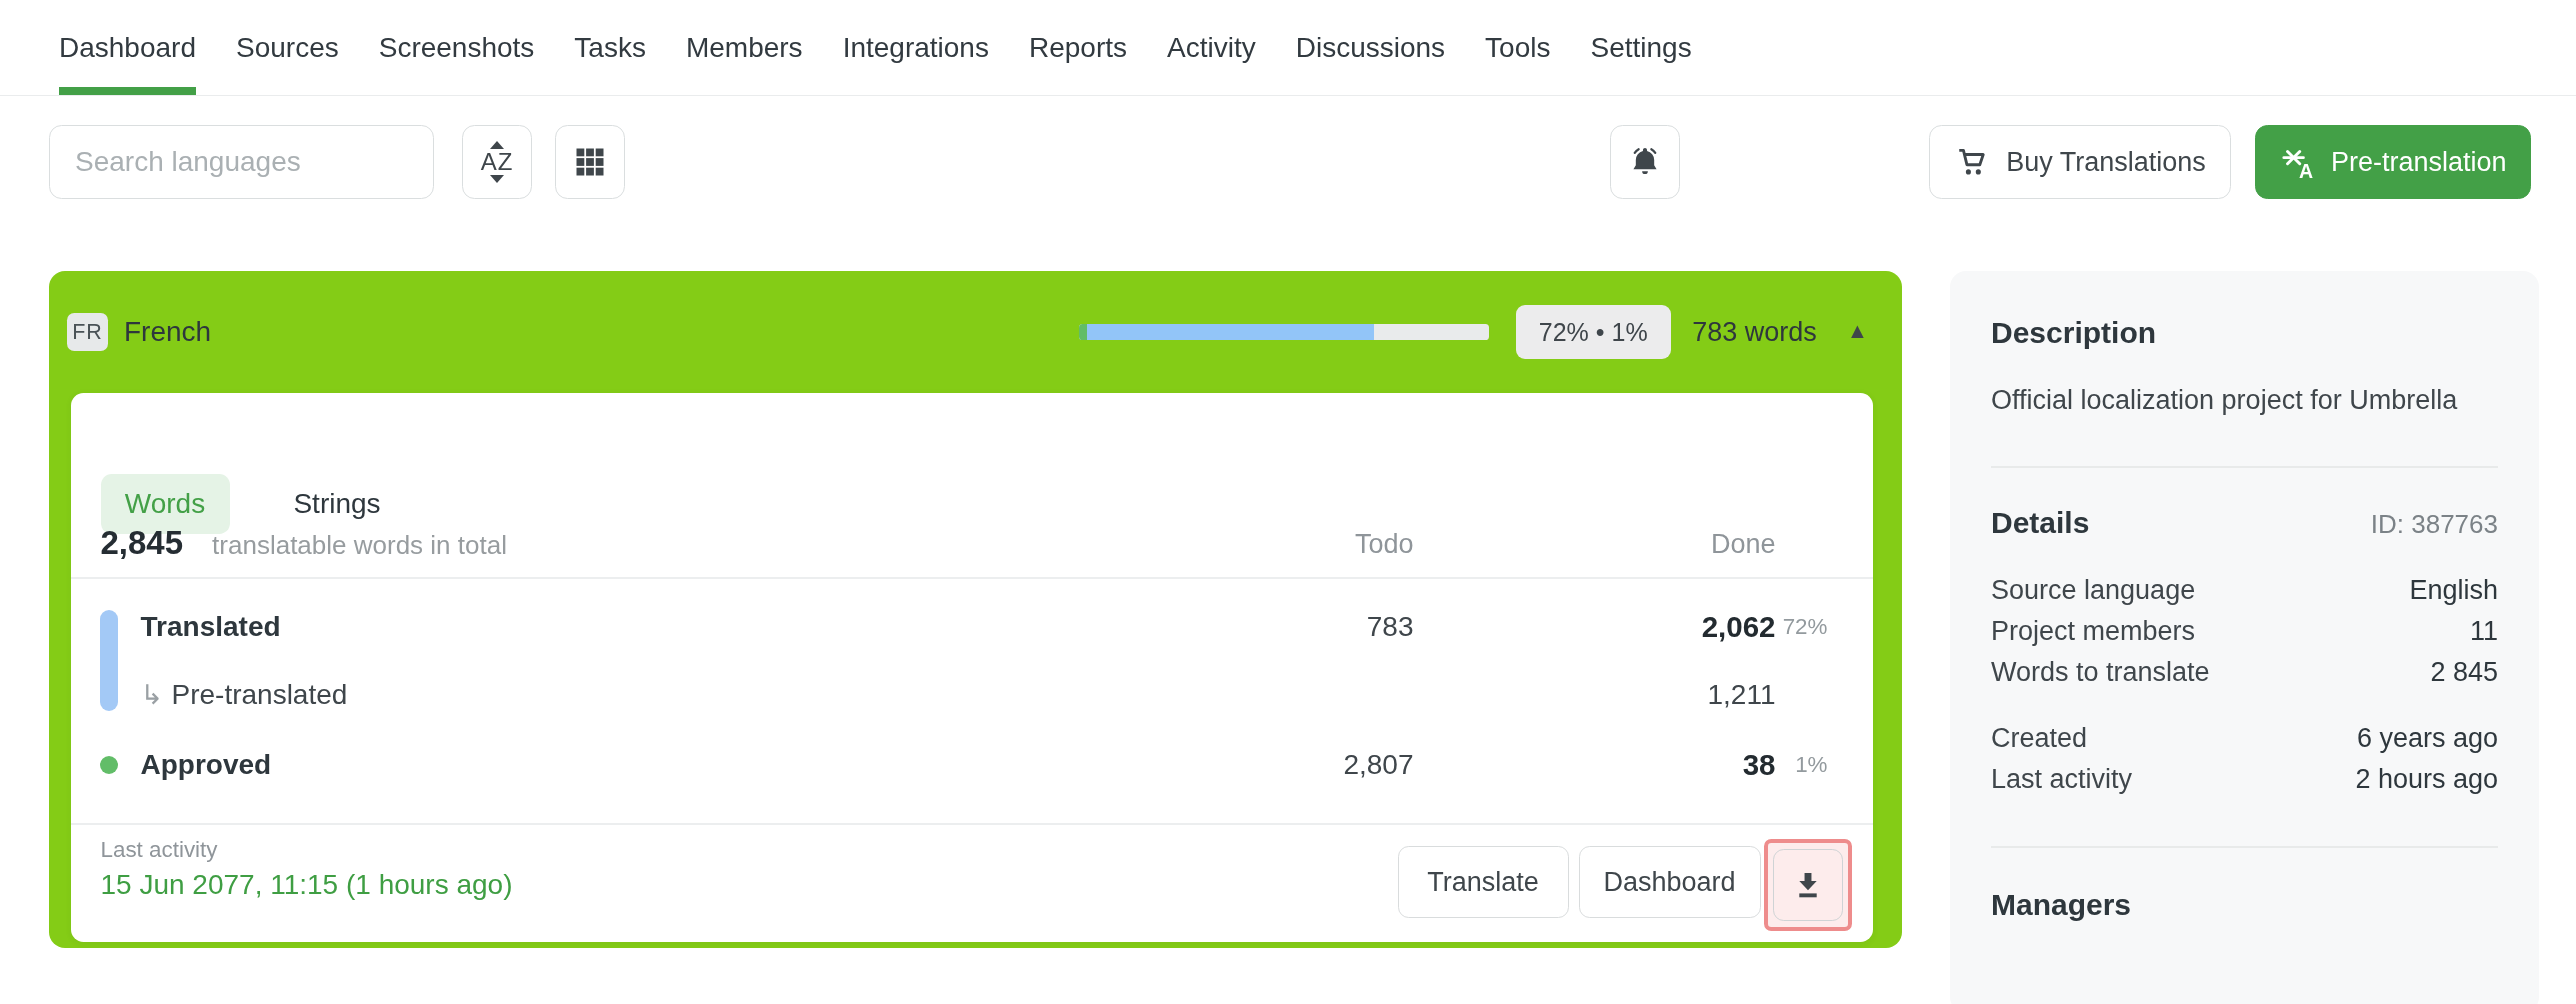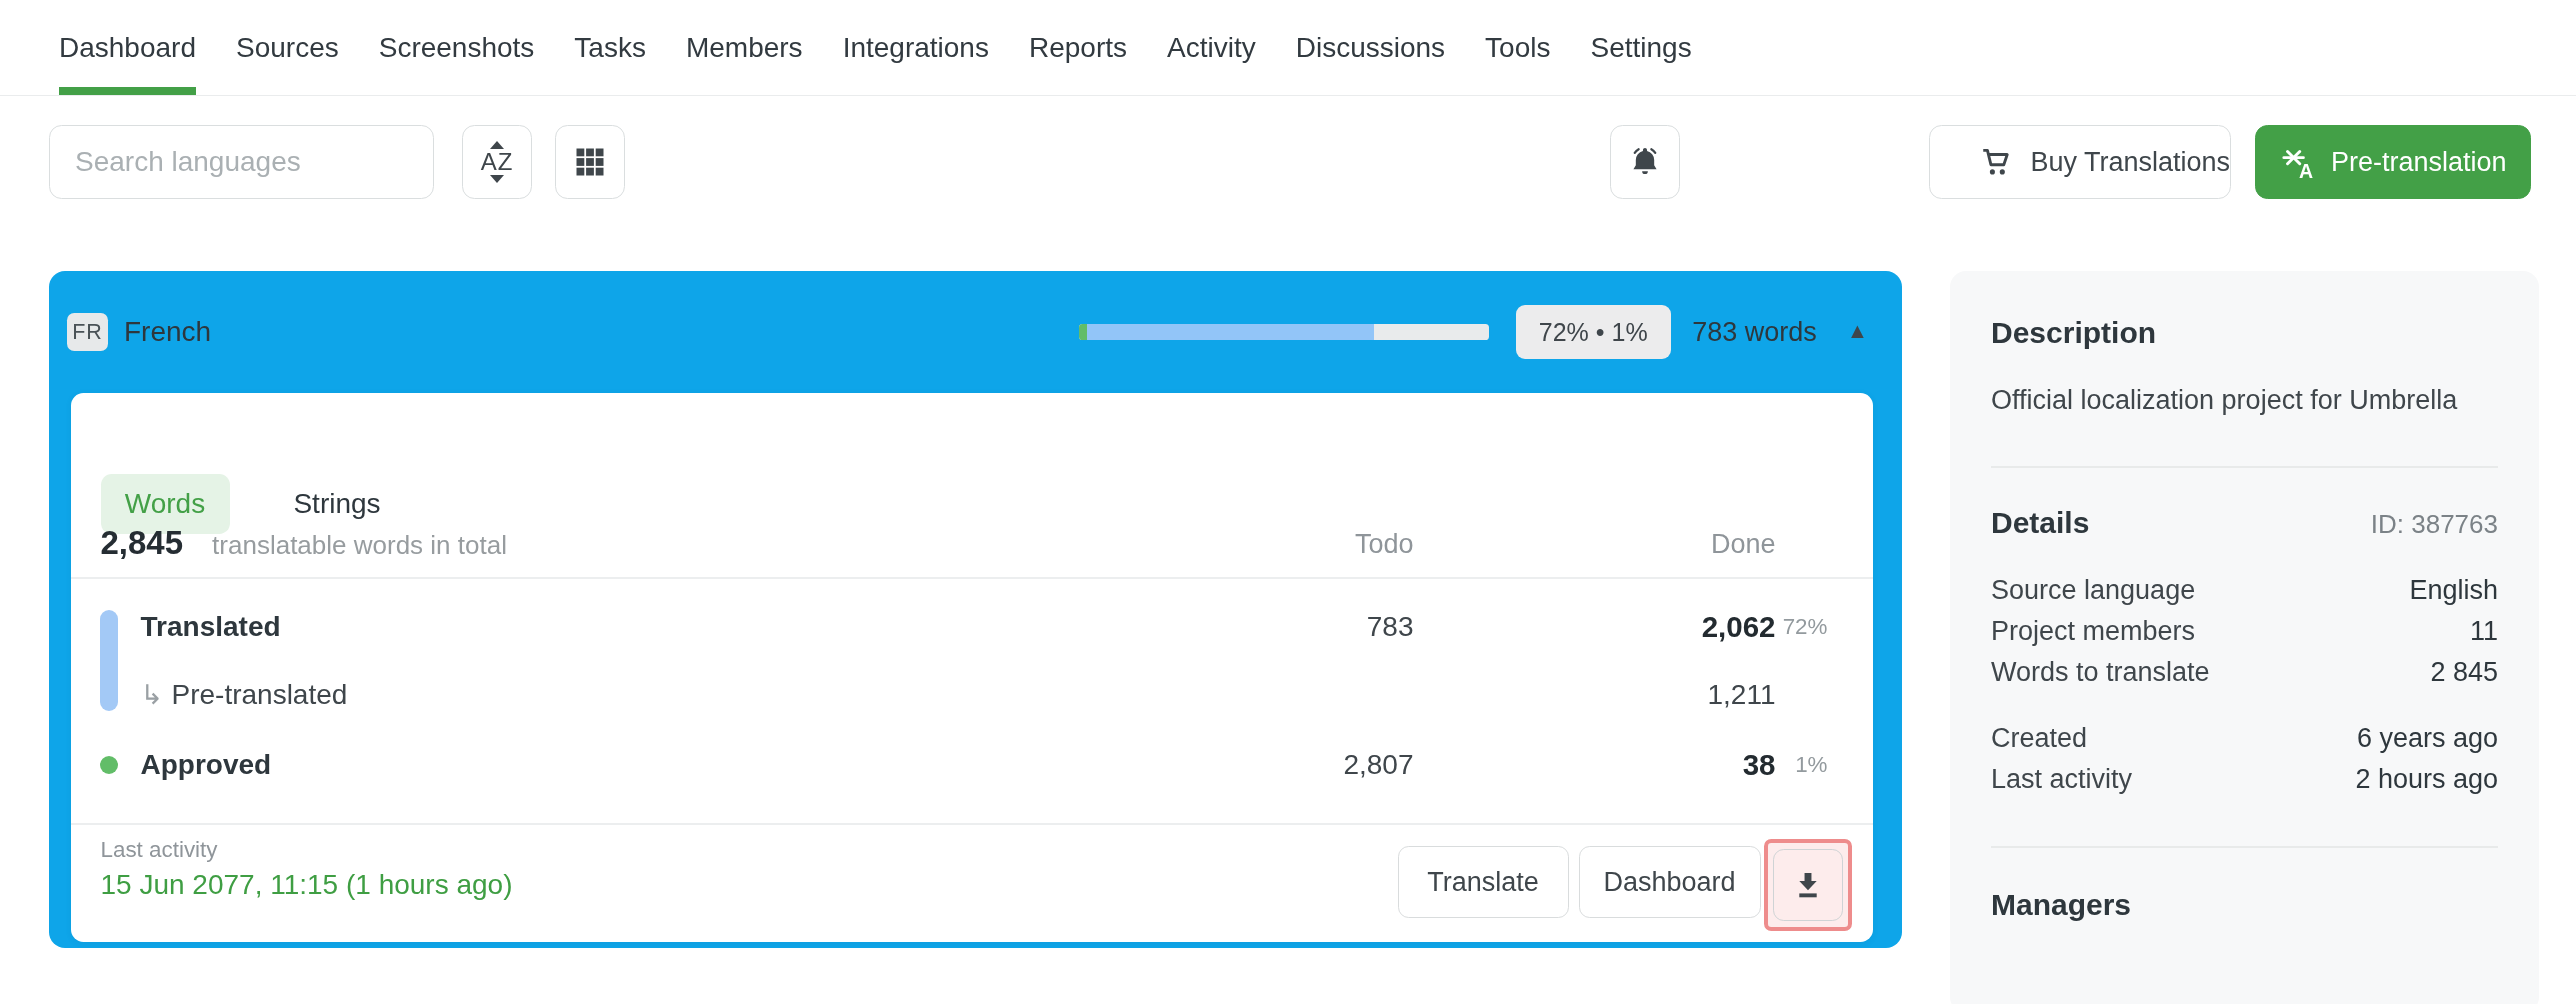--- a/index.html
+++ b/index.html
@@ -27,27 +27,27 @@
          background:#fff; border:1.8px solid #dadedf; border-radius:12.5px; height:74px;
          font-size:27px; color:#3f464b; cursor:pointer; white-space:nowrap; }
   .sort-btn  { left:462px; width:70px; flex-direction:column; gap:0.9px; }
   .sort-letters { font-size:24px; line-height:24px; color:#3f464b; letter-spacing:0.9px; }
   .tri { width:0; height:0; border-left:7.2px solid transparent; border-right:7.2px solid transparent; }
   .tri.up   { border-bottom:8px solid #3f464b; }
   .tri.down { border-top:8px solid #3f464b; }
   .grid-btn  { left:555px; width:70px; }
   .bell-btn  { left:1610px; width:70px; }
   .view-strings { left:1699px; width:214px; }
-  .buy { left:1929px; width:302px; gap:16px;justify-content:flex-end; }
+  .buy { left:1929px; width:302px; gap:16px; }
   .pretranslate { left:2255px; width:276px; background:#43a047; border-color:#43a047;
                   color:#fff; gap:12.5px; }
 
   
   .card { position:absolute; left:49px; top:271px; width:1853px; height:677px;
-          background:#0ea5e9; border-radius:16px; }
+          background:#84cc16; border-radius:16px; }
   .card-header { position:absolute; left:0; top:0; width:100%; height:122px;
                  display:flex; align-items:center; padding:0 34px 0 18px; }
   .lang-badge { width:41px; height:38px; background:#e7e9ea; border-radius:7.2px;
                 display:flex; align-items:center; justify-content:center;
                 font-size:21.5px; color:#4a5257; letter-spacing:0.9px; }
   .lang-name { font-size:28px; color:#2e373d; margin-left:16px; }
   .pbar { margin-left:auto; width:410px; height:16px; background:#e9ebec;
           border-radius:3.6px; overflow:hidden; display:flex; cursor:default; }
   .pbar .seg-approved   { width:8px;  background:#62bd68; }
   .pbar .seg-translated { width:287px; background:#92c5f8; }

